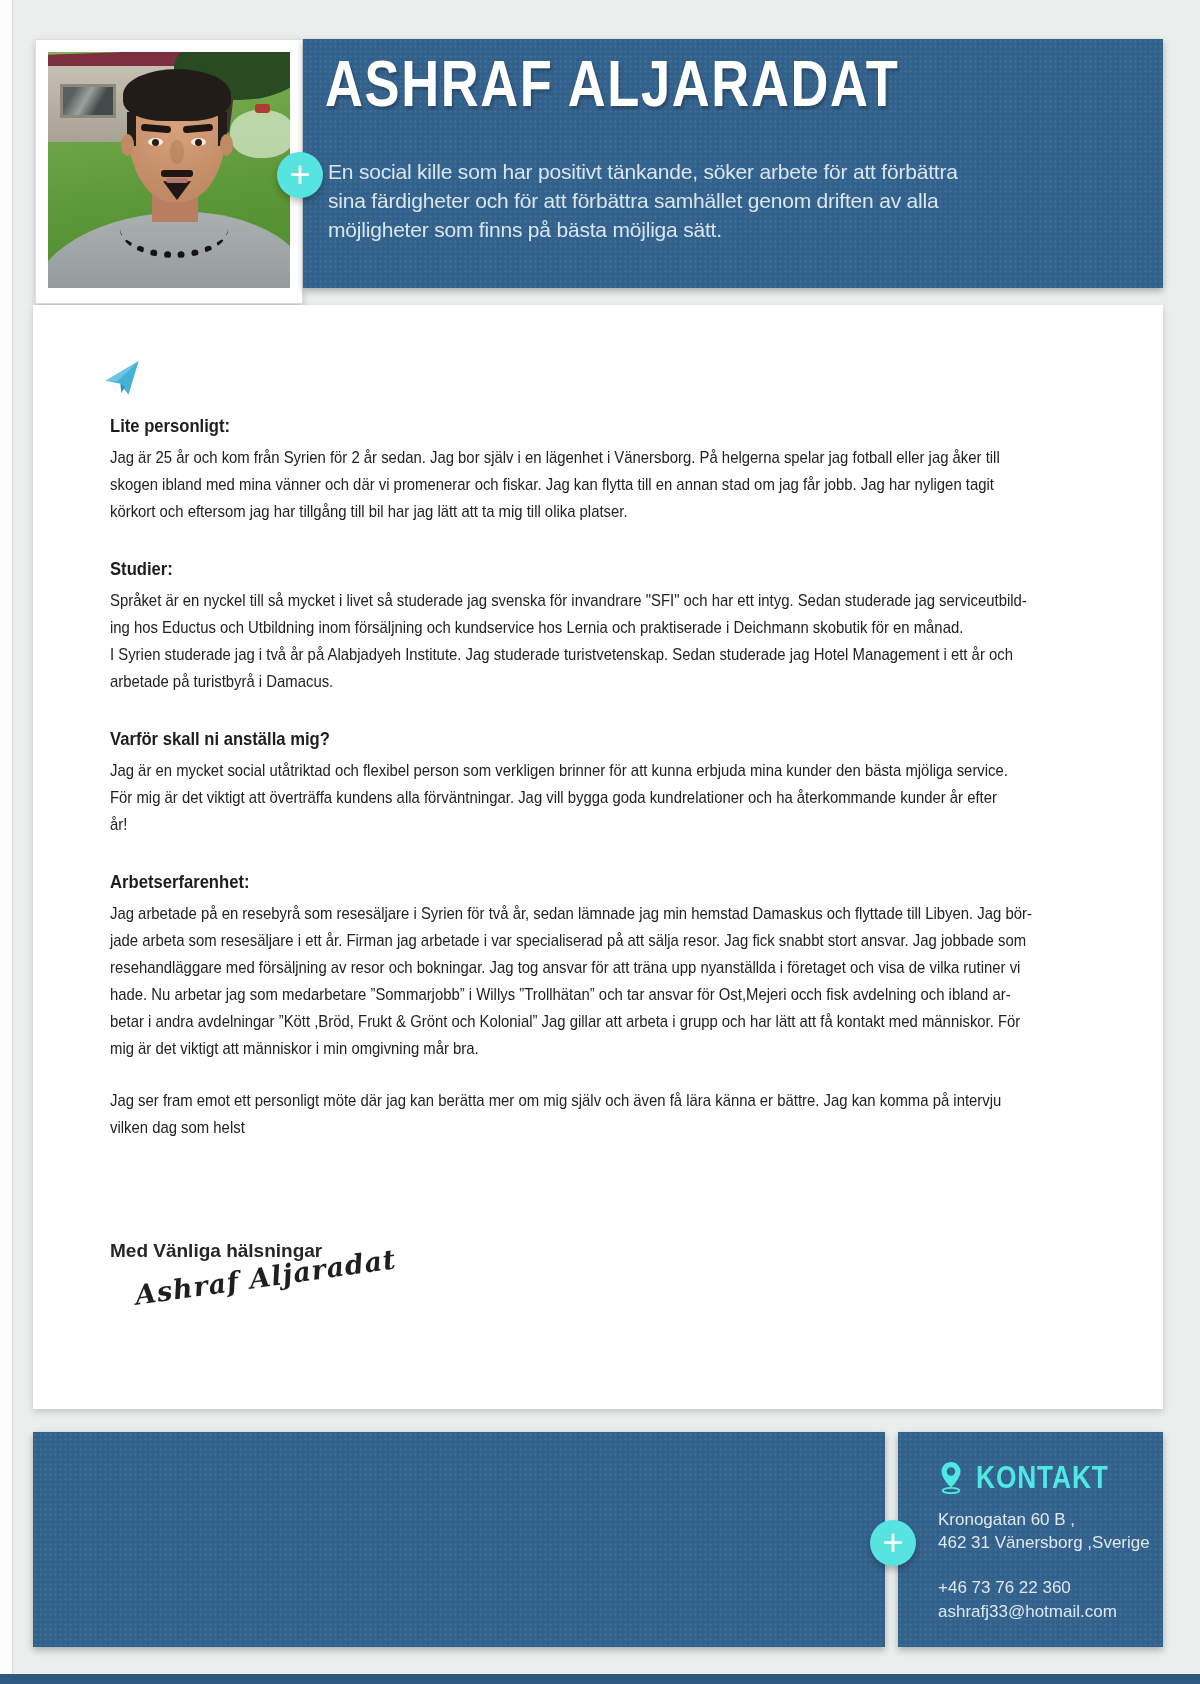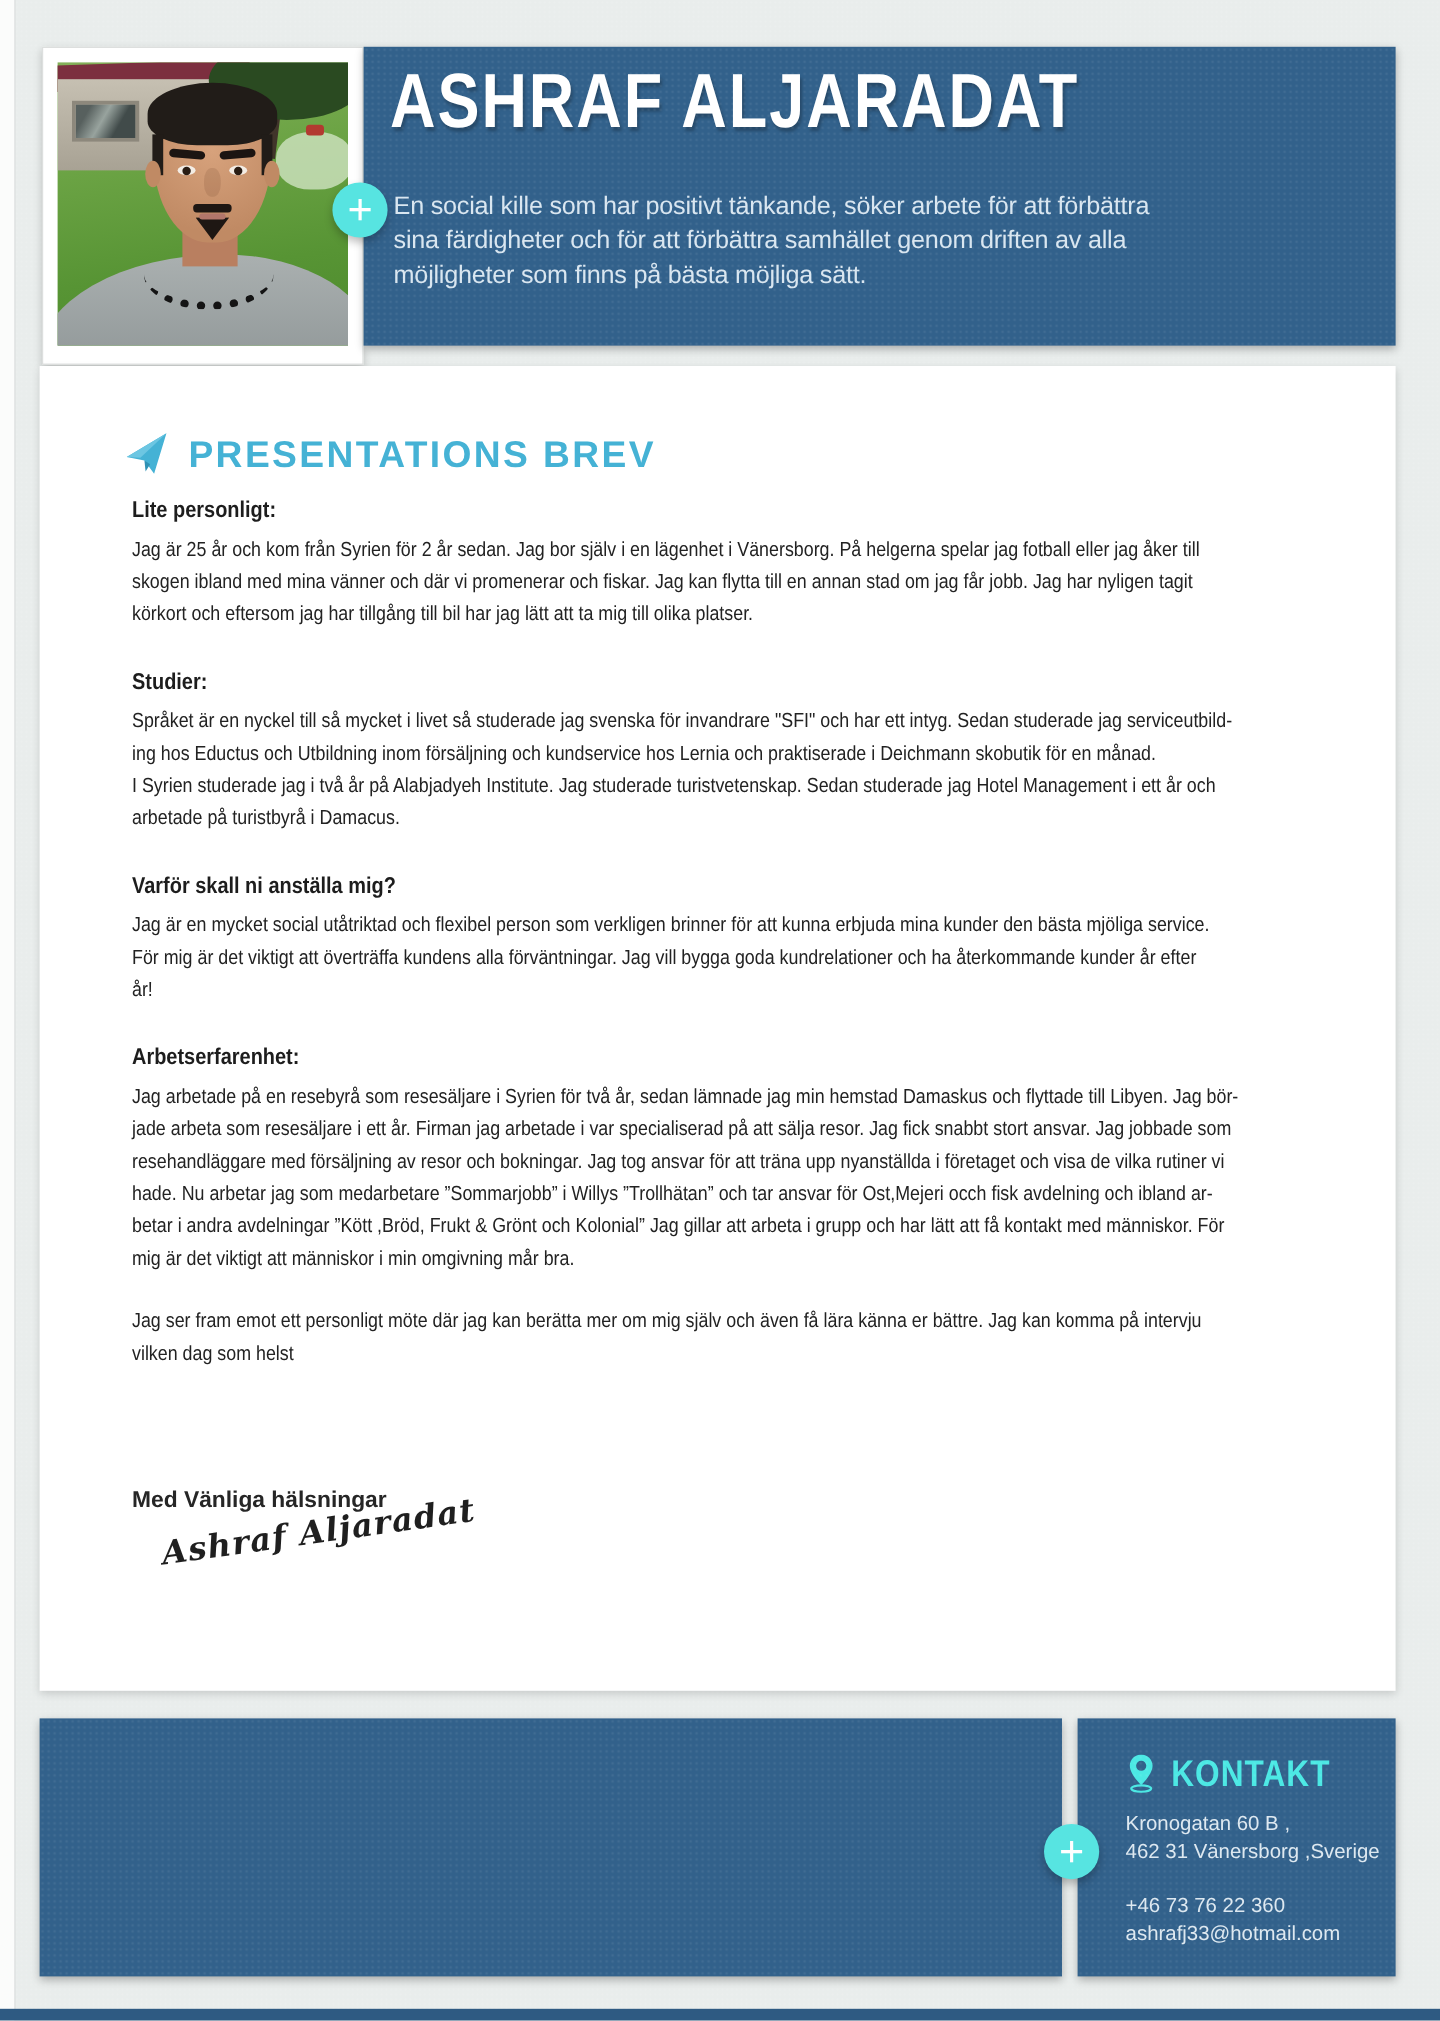--- a/index.html
+++ b/index.html
@@ -153,21 +153,20 @@
     <span>+</span>
   </div>
 
   <div class="main-card">
     <div class="letter-title-row">
       <svg class="plane-icon" viewBox="0 0 32 32">
         <polygon points="2,16 30,3 19,29 13.5,19.5" fill="#45b2d5"></polygon>
         <polygon points="13.5,19.5 13.5,27 17,22.5" fill="#2f91b4"></polygon>
         <polygon points="2,16 30,3 11,17.5" fill="#6cc6e2"></polygon>
       </svg>
-      <h2 class="letter-title">PRESENTATIONS BREV</h2>
     </div>
 
     <div class="letter-body">
       <h3 class="first">Lite personligt:</h3>
       <p>Jag är 25 år och kom från Syrien för 2 år sedan. Jag bor själv i en lägenhet i Vänersborg. På helgerna spelar jag fotball eller jag åker till
 skogen ibland med mina vänner och där vi promenerar och fiskar. Jag kan flytta till en annan stad om jag får jobb. Jag har nyligen tagit
 körkort och eftersom jag har tillgång till bil har jag lätt att ta mig till olika platser.</p>
 
       <h3>Studier:</h3>
       <p>Språket är en nyckel till så mycket i livet så studerade jag svenska för invandrare "SFI" och har ett intyg. Sedan studerade jag serviceutbild-

